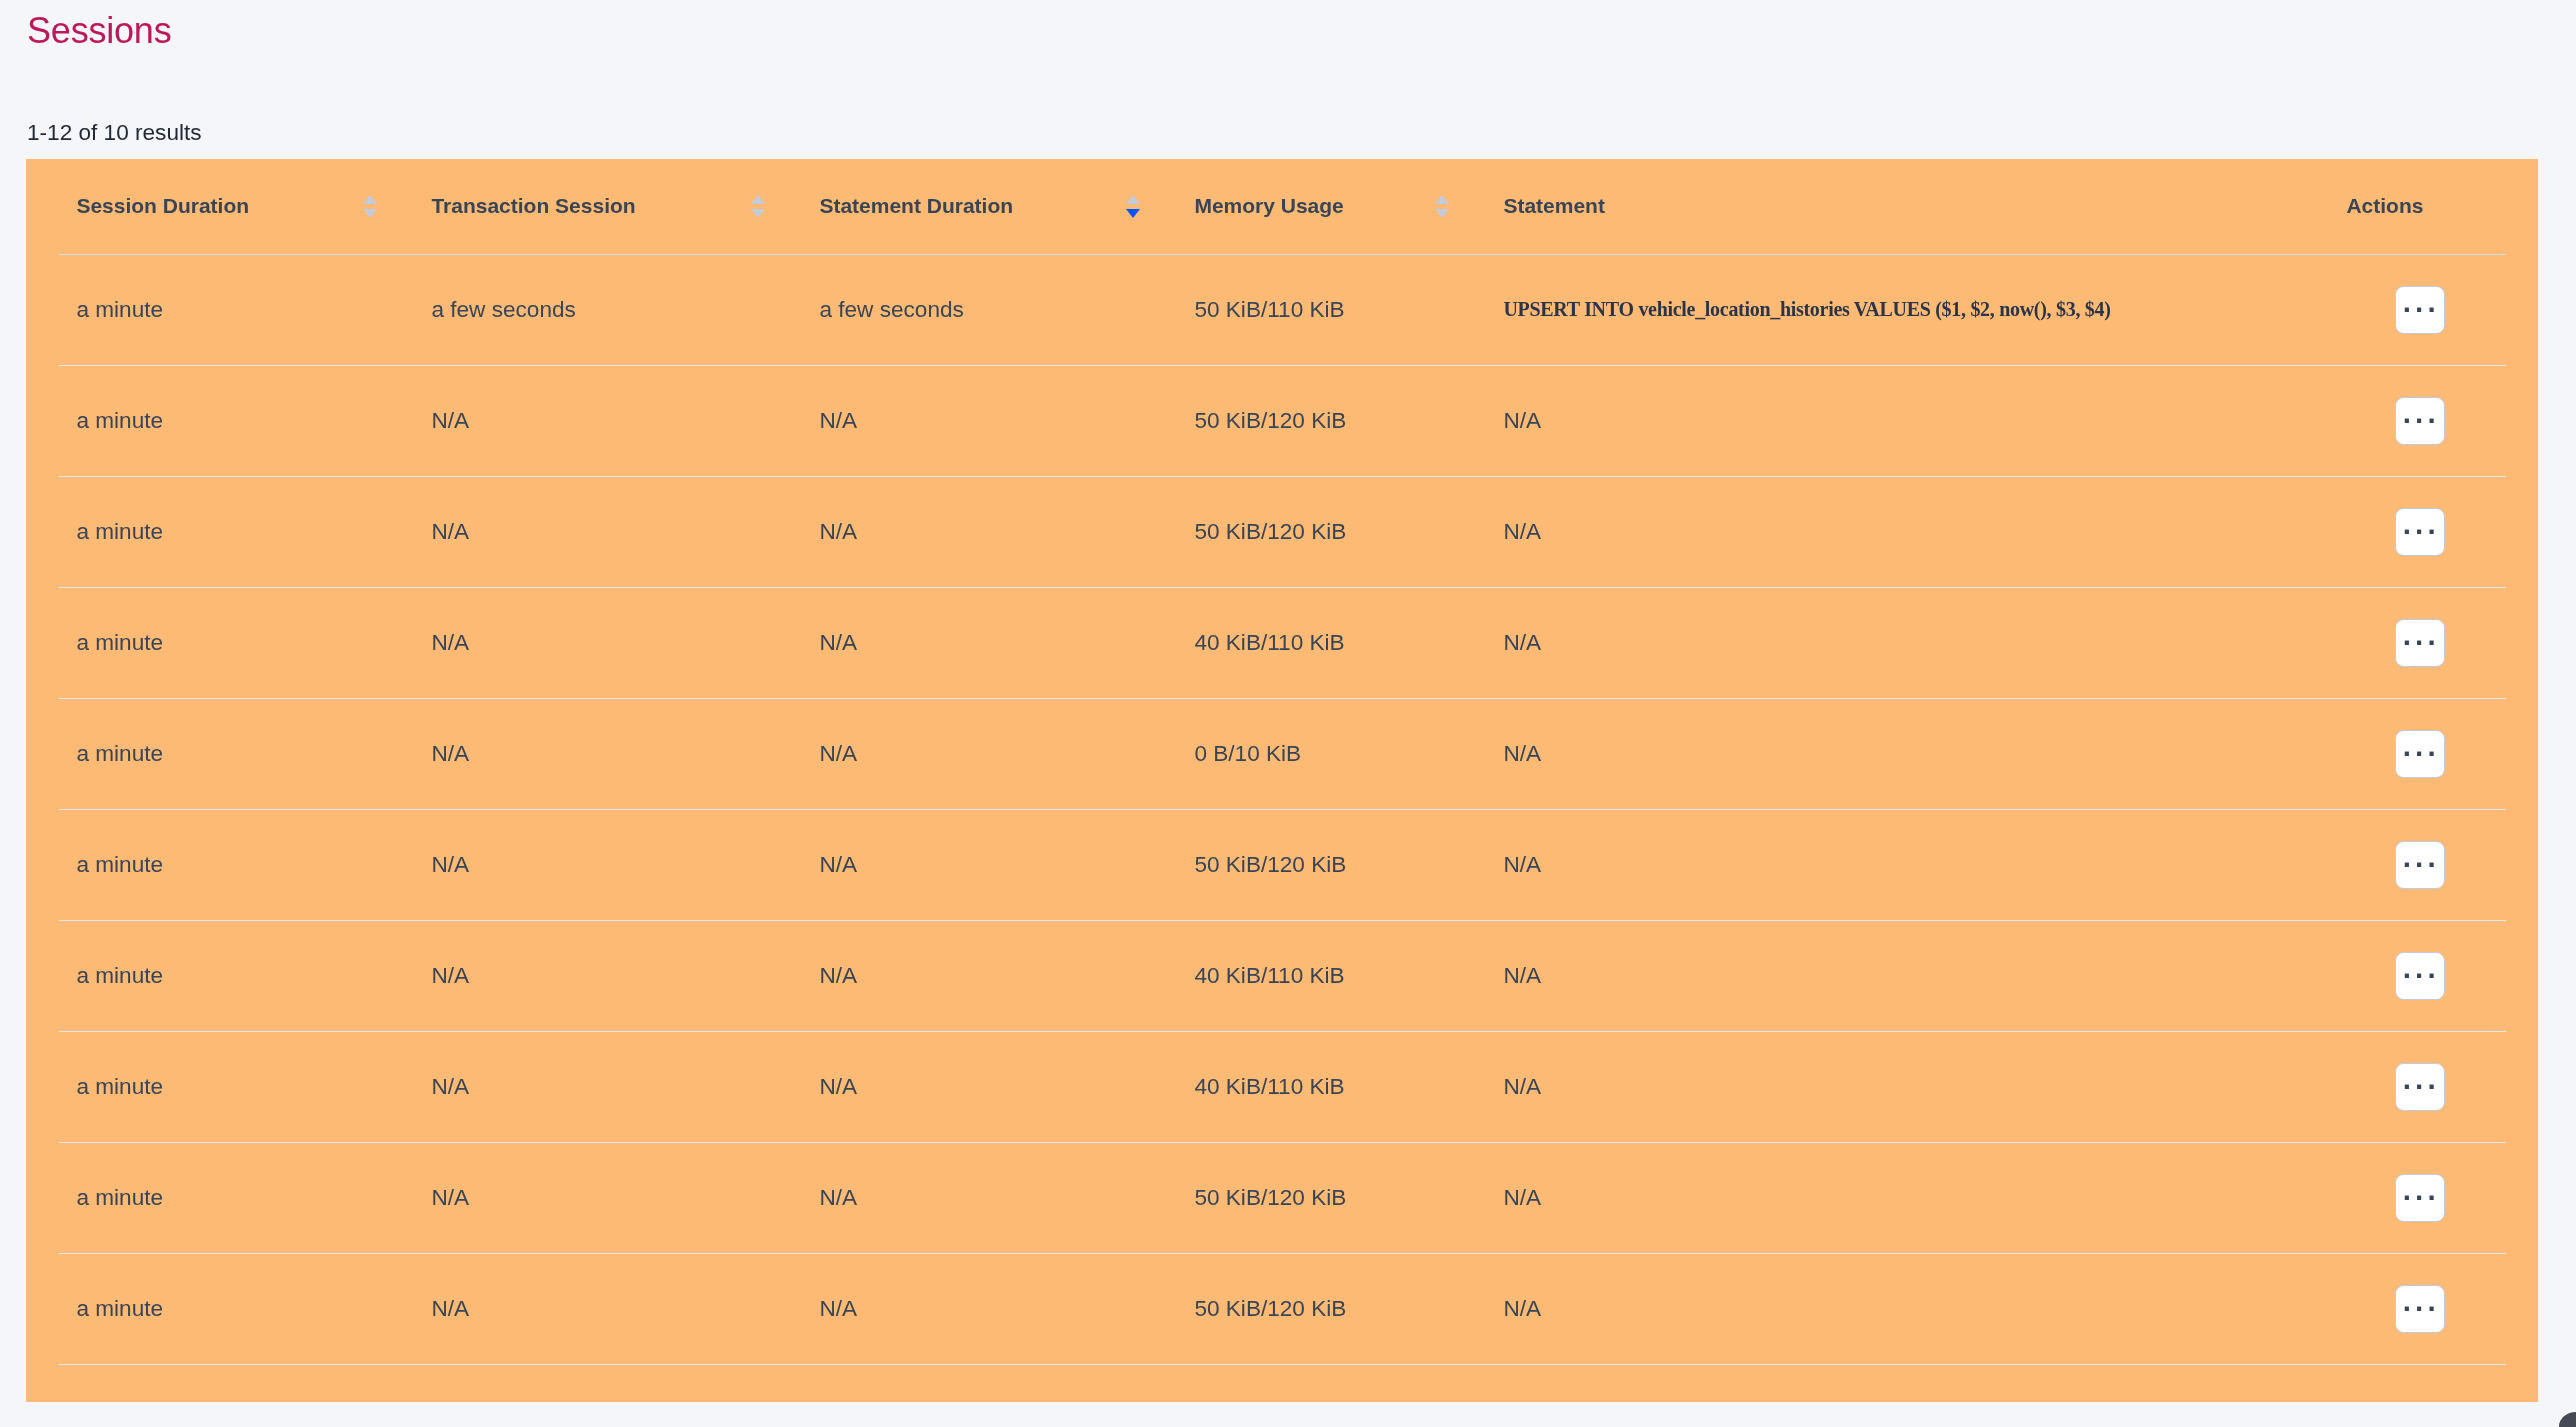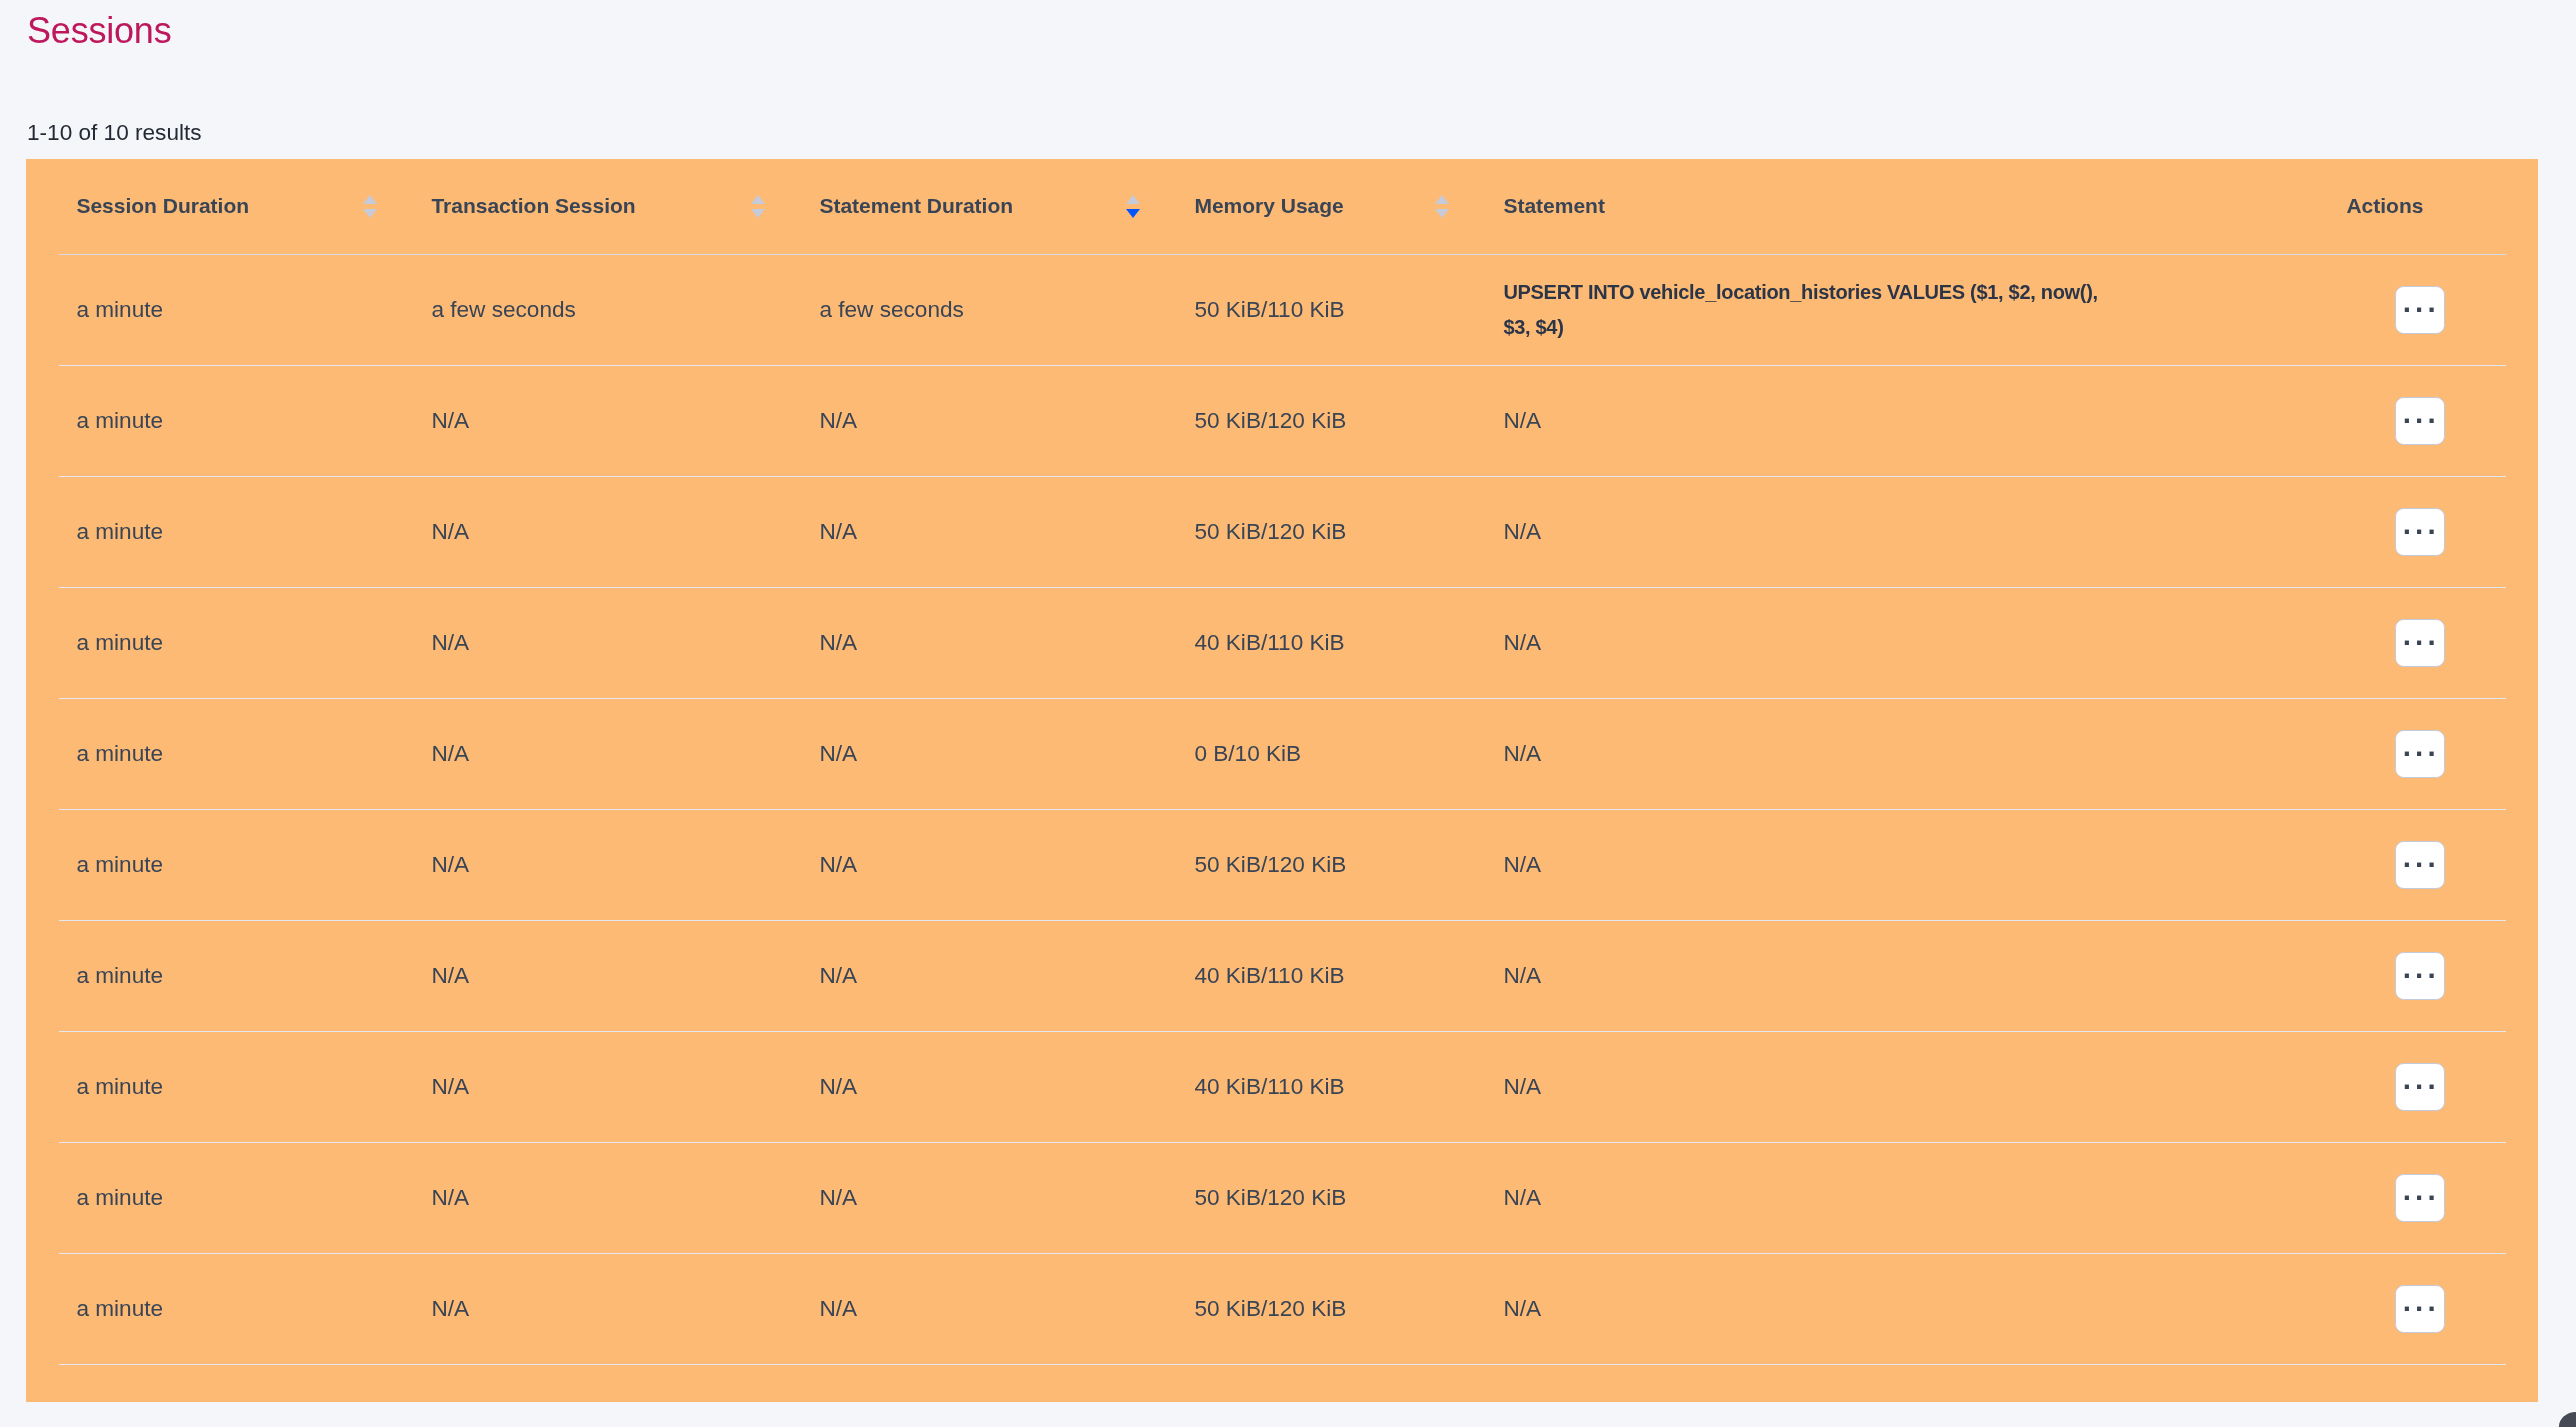--- a/index.html
+++ b/index.html
@@ -79,21 +79,21 @@
     vertical-align: middle;
     padding-left: 17.4px;
   }
   tbody td.actions-cell {
     text-align: right;
     padding-right: 61px;
   }
   .sql {
     display: block;
     max-width: 617px;
-    font-family: Liberation Sans, sans-serif;
+    font-family: Liberation Serif, serif;
     font-size: 20px;
     font-weight: 600;
     line-height: 35px;
     color: #2b3547;
     letter-spacing: -0.3px;
     word-break: normal;
   }
   .action-btn {
     display: inline-flex; align-items: center; justify-content: center;
     width: 50px; height: 48px;
@@ -110,21 +110,21 @@
     position: absolute; right: 0; bottom: 0;
     width: 17.4px; height: 14.8px;
     background: #454a54;
     border-top-left-radius: 100%;
   }
 </style>
 </head>
 <body>
 
 <h1 class="page-title">Sessions</h1>
-<div class="results-summary">1-10 of 10 results</div>
+<div class="results-summary">1-12 of 10 results</div>
 
 <div class="card">
   <table class="sessions">
     <colgroup>
       <col class="c1">
         <col class="c2">
         <col class="c3">
         <col class="c4">
         <col class="c5">
         <col class="c6">

